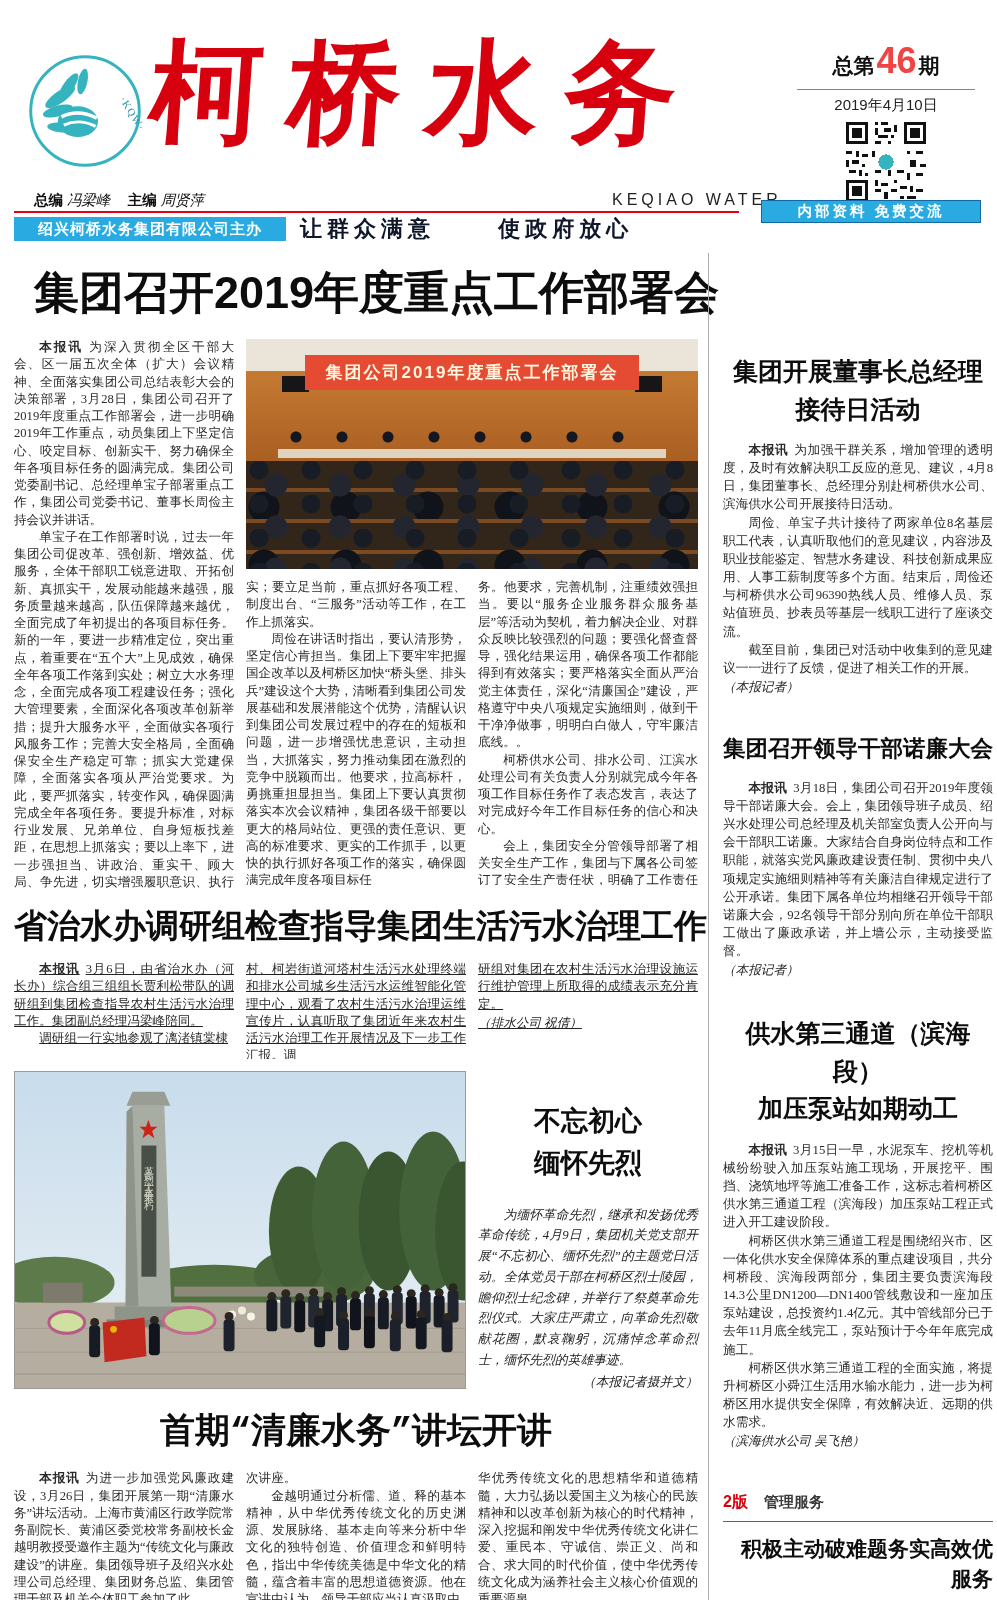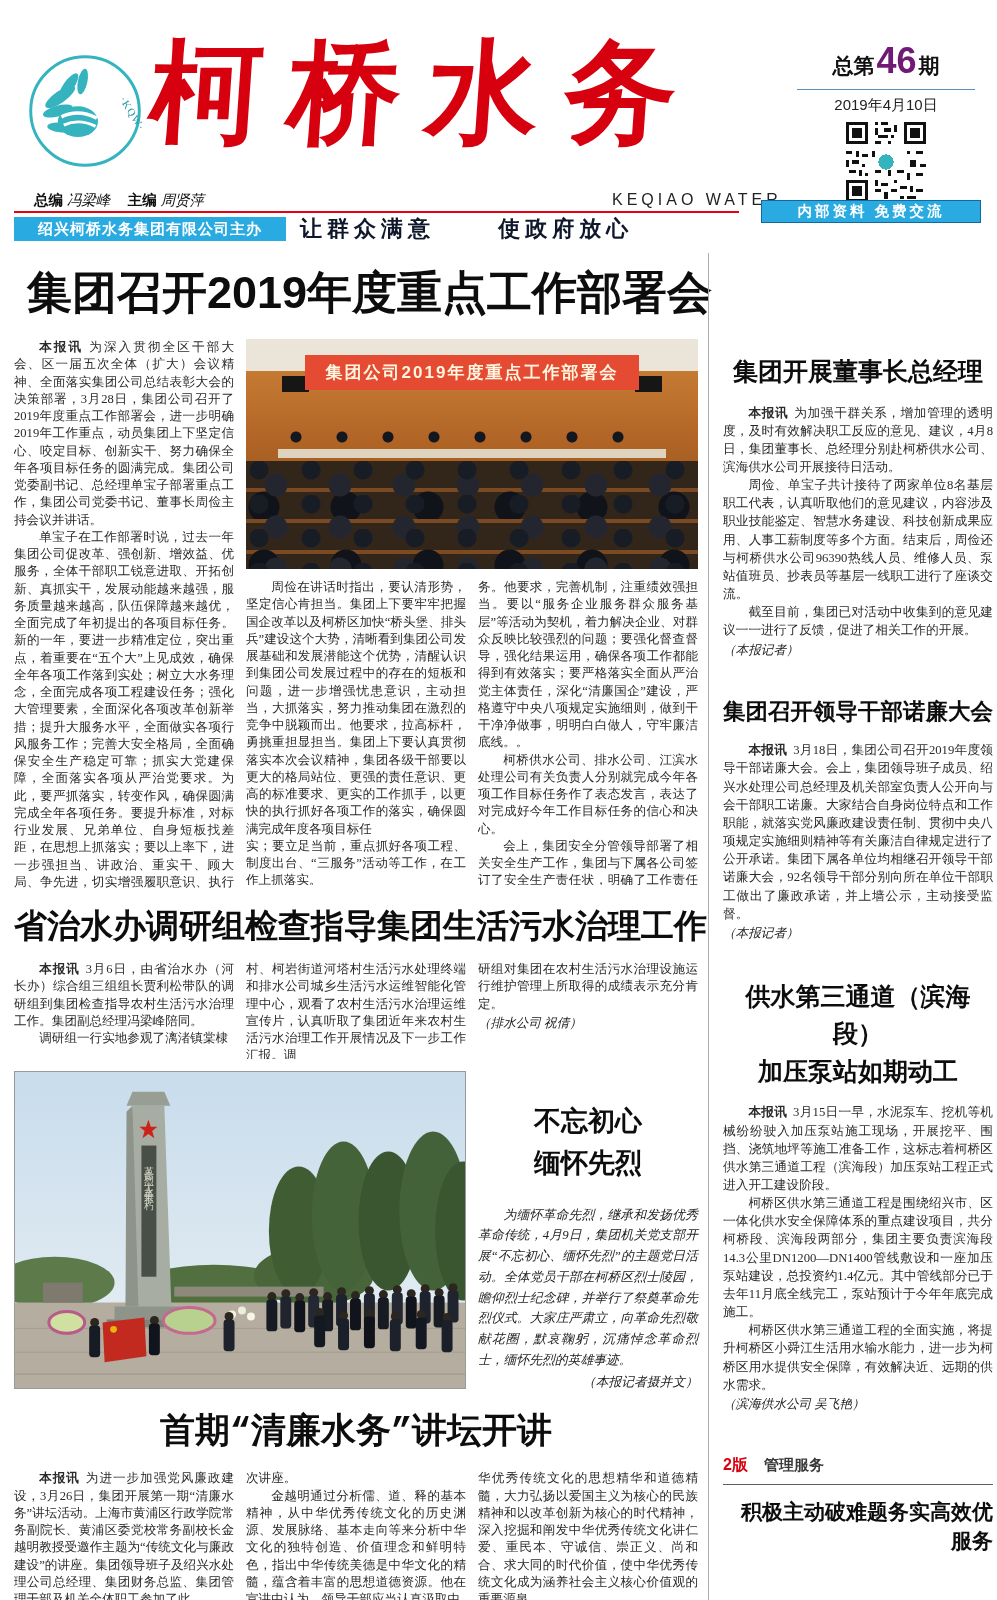--- a/index.html
+++ b/index.html
@@ -15,21 +15,21 @@
     font-family:"DejaVu Serif", serif; letter-spacing:26px; white-space:nowrap;
     transform:skewX(-4deg); }
   .editors{ position:absolute; left:34px; top:191px; font-size:14.5px; color:#111; }
   .editors b{ font-family:"Liberation Sans", sans-serif; }
   .editors i{ font-style:italic; margin-right:14px; }
   .title-en{ position:absolute; left:612px; top:191px; font-size:16px; letter-spacing:4px;
     color:#222; font-family:"Liberation Sans", sans-serif; }
   .issue-block{ position:absolute; right:16px; top:40px; width:190px; text-align:center;
     font-family:"Liberation Sans", sans-serif; }
   .issue-line{ font-size:21px; color:#111; font-weight:bold; }
-  .issue-num{ color:#701a75; font-size:36px; font-weight:bold; padding:0 2px;margin-top:28px; }
+  .issue-num{ color:#ef4444; font-size:36px; font-weight:bold; padding:0 2px;margin-top:28px; }
   .issue-rule{ border:none; border-top:1px solid #5a8fc0; margin:7px 6px 6px; }
   .issue-date{ font-size:15px; color:#222; }
   .qr{ width:80px; height:80px; margin:7px auto 0; display:block; }
   .internal-box{ position:absolute; right:16px; top:200px; width:220px; height:23px;
     background:#29abe2; border:1px solid #1468a0; color:#fff; font-weight:bold;
     display:flex; align-items:center; justify-content:center; font-size:14.5px;
     letter-spacing:3px; font-family:"Liberation Sans", sans-serif; }
   .red-rule{ position:absolute; left:14px; right:258px; top:211px; height:2px; background:#e60012; }
   .org-bar{ position:absolute; left:14px; top:217px; width:272px; height:24px; background:#29abe2;
     color:#fff; font-weight:bold; font-size:15px; letter-spacing:1px;
@@ -40,21 +40,21 @@
   .slogan span:first-child{ margin-right:52px; }
 
   
   .content{ position:absolute; left:14px; top:253px; width:969px; display:flex; }
   .main-left{ width:684px; flex:none; }
   .sidebar{ width:285px; flex:none; margin-left:10px; border-left:1px solid #adadad;
     padding-left:14px; padding-top:100px; }
 
   
   .lead-headline{ font-size:45px; font-weight:900; color:#0d0d0d; white-space:nowrap;
-    font-family:"Liberation Sans", sans-serif; letter-spacing:0px; margin:10px 0 16px 13px; }
+    font-family:"Liberation Sans", sans-serif; letter-spacing:0px; margin:10px 0 16px 20px; }
   .lead-body{ display:flex; gap:12px; height:552px; overflow:hidden; }
   .lead-col{ width:220px; flex:none; overflow:hidden; }
   .lead-right{ width:452px; flex:none; }
   .lead-right-cols{ display:flex; gap:12px; height:306px; overflow:hidden; margin-top:10px; }
   .lead-right-cols .lead-col{ height:306px; }
 
   .bt{ font-size:12.6px; line-height:1.37; text-align:justify; color:#2a2a2a; }
   .indent{ text-indent:2em; }
   .lede-label{ font-weight:bold; font-family:"Liberation Sans", sans-serif; margin-right:6px; }
   .sig{ text-align:left; font-style:italic; padding-right:4px; font-size:12.6px; margin-top:2px; }
@@ -77,21 +77,21 @@
       radial-gradient(circle at 30px 24px,#23262f 11px,transparent 12px),
       radial-gradient(circle at 18px 46px,#10131a 15px,transparent 16px),
       repeating-linear-gradient(180deg,transparent 0 27px,#7c4a22 27px 31px);
     background-size:52px 34px,64px 42px,82px 58px,100% 100%; }
 
   
   .art2{ margin-top:13px; }
   .art2-headline{ font-size:33px; font-weight:900; color:#0d0d0d; text-align:center;
     white-space:nowrap; font-family:"Liberation Sans", sans-serif; }
   .art2-cols{ display:flex; gap:12px; height:98px; overflow:hidden; margin-top:12px; }
-  .art2-cols .acol{ width:220px; flex:none; }
+  .art2-cols .acol{ width:220px; flex:none;text-decoration:underline; }
 
   
   .photo-row{ display:flex; margin-top:12px; }
   .photo2{ width:452px; height:318px; border:1px solid #9a9a9a; background:#dfe9f1; flex:none; }
   .mem-box{ width:220px; margin-left:12px; padding-top:30px; }
   .mem-title{ font-size:27px; font-weight:900; text-align:center; line-height:1.55;
     font-family:"Liberation Sans", sans-serif; color:#0d0d0d; }
   .mem-text{ margin-top:20px; font-size:12.8px; font-style:italic; line-height:1.62;
     text-align:justify; text-indent:2em; color:#222; }
   .mem-sig{ text-align:right; font-style:italic; font-size:12.8px; margin-top:4px; }
@@ -238,22 +238,22 @@
           <div class="photo1">
             <div class="p1-speaker-l"></div>
             <div class="p1-speaker-r"></div>
             <div class="p1-banner">集团公司2019年度重点工作部署会</div>
             <div class="p1-vips"></div>
             <div class="p1-headtable"></div>
             <div class="p1-crowd"></div>
           </div>
           <div class="lead-right-cols">
             <div class="lead-col">
+              <p class="bt">实；要立足当前，重点抓好各项工程、制度出台、“三服务”活动等工作，在工作上抓落实。</p>
               <p class="bt indent">周俭在讲话时指出，要认清形势，坚定信心肯担当。集团上下要牢牢把握国企改革以及柯桥区加快“桥头堡、排头兵”建设这个大势，清晰看到集团公司发展基础和发展潜能这个优势，清醒认识到集团公司发展过程中的存在的短板和问题，进一步增强忧患意识，主动担当，大抓落实，努力推动集团在激烈的竞争中脱颖而出。他要求，拉高标杆，勇挑重担显担当。集团上下要认真贯彻落实本次会议精神，集团各级干部要以更大的格局站位、更强的责任意识、更高的标准要求、更实的工作抓手，以更快的执行抓好各项工作的落实，确保圆满完成年度各项目标任</p>
-              <p class="bt">实；要立足当前，重点抓好各项工程、制度出台、“三服务”活动等工作，在工作上抓落实。</p>
             </div>
             <div class="lead-col">
               <p class="bt">务。他要求，完善机制，注重绩效强担当。要以“服务企业服务群众服务基层”等活动为契机，着力解决企业、对群众反映比较强烈的问题；要强化督查督导，强化结果运用，确保各项工作都能得到有效落实；要严格落实全面从严治党主体责任，深化“清廉国企”建设，严格遵守中央八项规定实施细则，做到干干净净做事，明明白白做人，守牢廉洁底线。。</p>
               <p class="bt indent">柯桥供水公司、排水公司、江滨水处理公司有关负责人分别就完成今年各项工作目标任务作了表态发言，表达了对完成好今年工作目标任务的信心和决心。</p>
               <p class="bt indent">会上，集团安全分管领导部署了相关安全生产工作，集团与下属各公司签订了安全生产责任状，明确了工作责任和目标任务。</p>
 
             </div>
           </div>
         </div>
       </div>
@@ -376,20 +376,21 @@
           </div>
         </div>
       </div>
     </div>
 
     <aside class="sidebar">
 
       <div class="sb-art">
         <div class="sb-title">
           <div>集团开展董事长总经理</div>
+          <div>接待日活动</div>
         </div>
         <div class="sb-body">
           <p class="bt indent"><span class="lede-label">本报讯</span><span>为加强干群关系，增加管理的透明度，及时有效解决职工反应的意见、建议，4月8日，集团董事长、总经理分别赴柯桥供水公司、滨海供水公司开展接待日活动。</span></p>
           <p class="bt indent">周俭、单宝子共计接待了两家单位8名基层职工代表，认真听取他们的意见建议，内容涉及职业技能鉴定、智慧水务建设、科技创新成果应用、人事工薪制度等多个方面。结束后，周俭还与柯桥供水公司96390热线人员、维修人员、泵站值班员、抄表员等基层一线职工进行了座谈交流。</p>
           <p class="bt indent">截至目前，集团已对活动中收集到的意见建议一一进行了反馈，促进了相关工作的开展。</p>
           <p class="sig">（本报记者）</p>
         </div>
       </div>
 
       <div class="sb-art">

